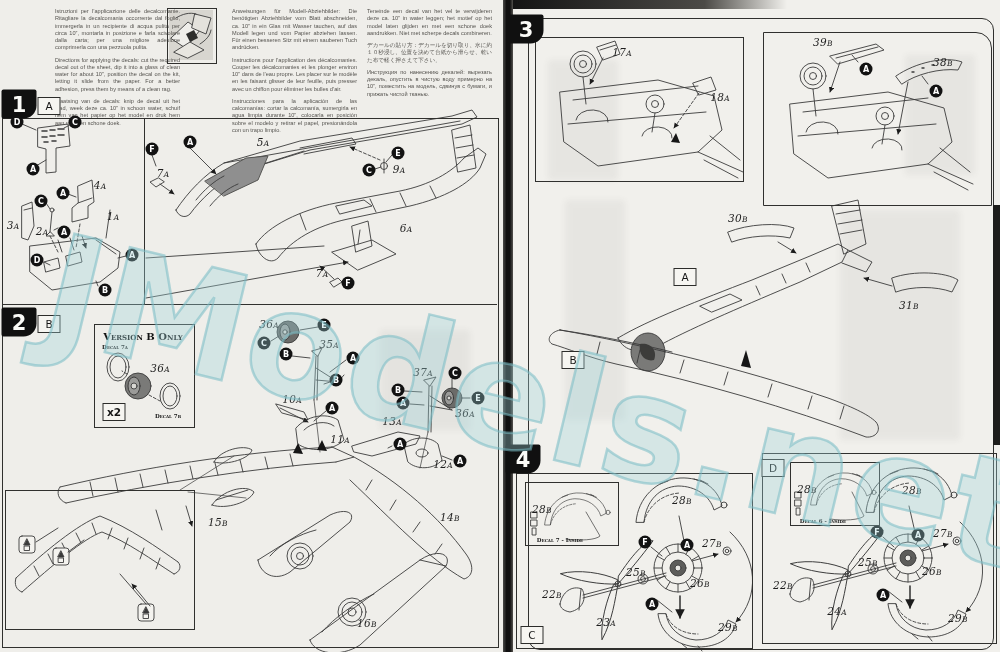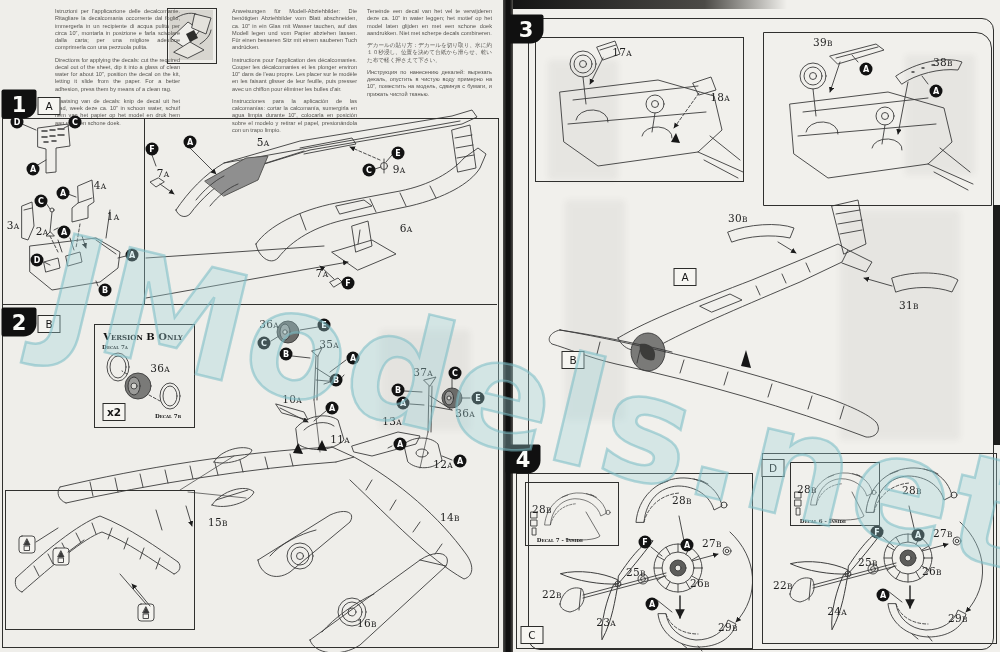--- a/index.html
+++ b/index.html
@@ -11,21 +11,21 @@
   #gutter{position:absolute;left:503px;top:0;width:10px;height:652px;z-index:5;
           background:linear-gradient(90deg,#4a4a48,#101010 35%,#101010 70%,#55534f);}
   #topband{position:absolute;left:512px;top:0;width:275px;height:9px;z-index:4;
            background:linear-gradient(90deg,#141414,#4c4a46 70%,rgba(241,240,236,0));}
   #edgeR{position:absolute;left:993px;top:205px;width:7px;height:240px;background:#1d1d1b;z-index:4;filter:blur(.5px);}
   .ghost{position:absolute;background:#3c3c38;opacity:.055;filter:blur(3px);z-index:1;}
   svg#art{position:absolute;left:0;top:0;z-index:2;}
   .frame{position:absolute;border:1.2px solid #30302e;z-index:3;background:transparent;}
   .hline{position:absolute;border-top:1.2px solid #30302e;z-index:3;}
   .lbl{position:absolute;transform:translate(-50%,-50%);z-index:6;white-space:nowrap;color:#1e1e1e;}
-  .part{font-family:"DejaVu Serif",serif;font-size:10.5px;letter-spacing:.3px;}
+  .part{font-family:"DejaVu Serif",serif;font-size:10.5px;letter-spacing:.3px;font-style:italic;}
   .part .sfx{font-size:7.5px;}
   .dot{width:13px;height:13px;border-radius:50%;background:#121212;color:#fff;
        font-size:8px;font-weight:bold;display:flex;align-items:center;justify-content:center;
        font-family:"DejaVu Sans",sans-serif;}
   .lbox{min-width:17px;height:16px;padding:0 2px;background:#f6f5f1;border:1.2px solid #2c2c2a;
         font-size:10.5px;display:flex;align-items:center;justify-content:center;
         font-family:"DejaVu Sans",sans-serif;color:#161616;}
   .stepn{width:35px;height:29px;background:#101010;color:#fbfbf8;font-size:21px;font-weight:bold;
          display:flex;align-items:center;justify-content:center;border-radius:2px 2px 13px 2px;
          font-family:"DejaVu Sans",sans-serif;}

